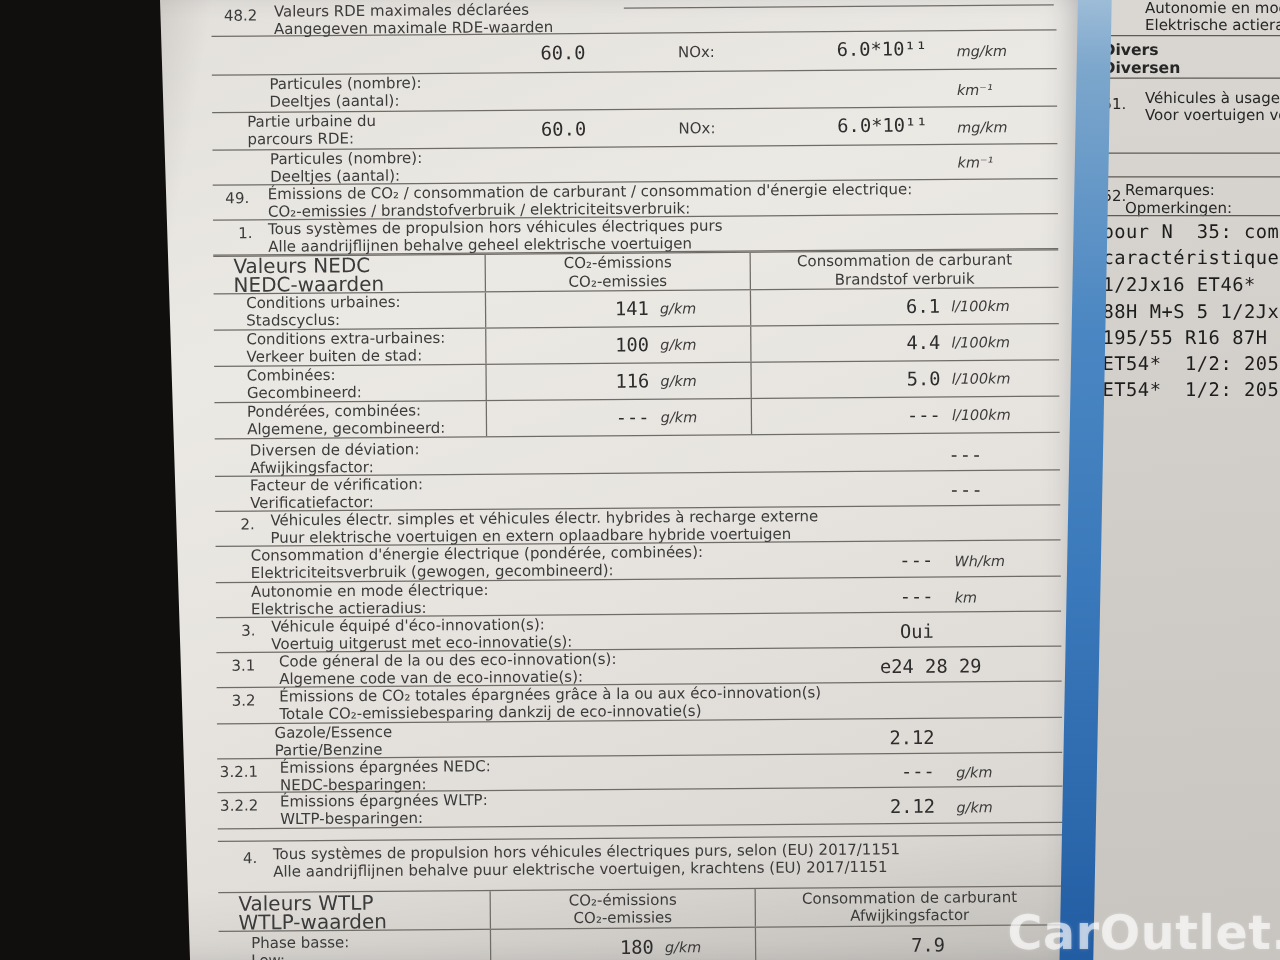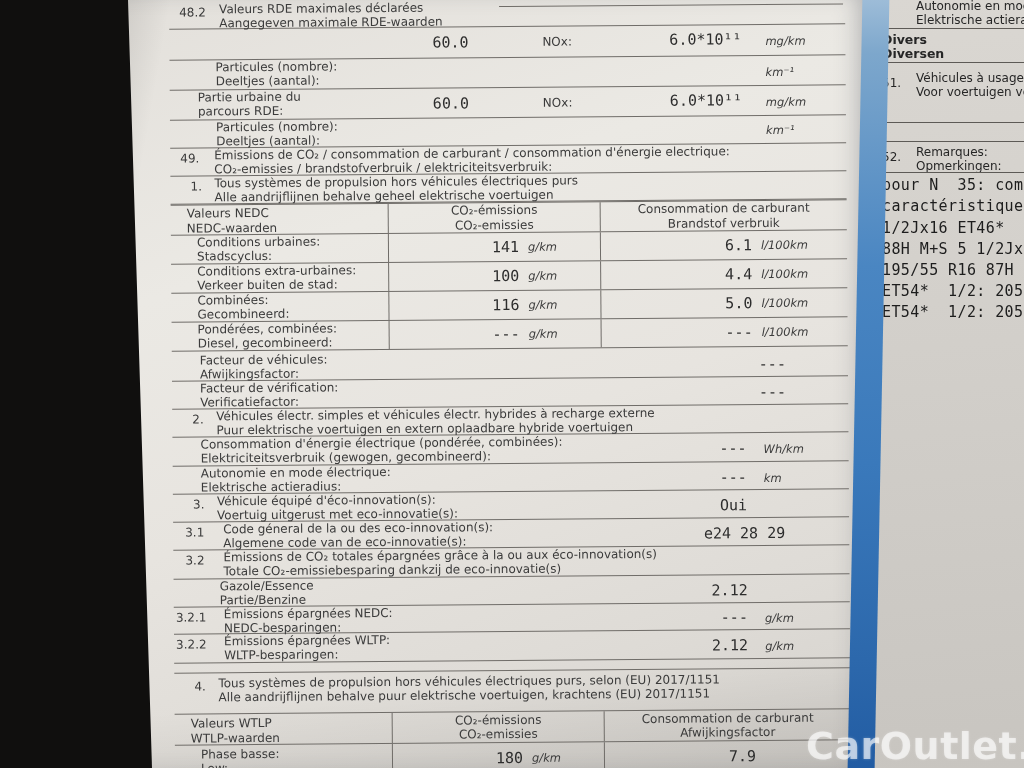--- a/index.html
+++ b/index.html
@@ -43,21 +43,21 @@
   .vFar{position:absolute;right:62px;top:6px;}
   .vWide{position:absolute;right:64px;top:6px;}
   .toprule{position:absolute;left:330px;top:6px;right:2px;border-top:1px solid #6f6c68;}
   
   .tbl{border-top:1px solid #6f6c68;}
   .trow{display:flex;border-bottom:1px solid #6f6c68;box-sizing:border-box;}
   .c1{width:218px;border-right:1px solid #6f6c68;position:relative;box-sizing:border-box;}
   .c2{width:212px;border-right:1px solid #6f6c68;display:flex;align-items:center;box-sizing:border-box;}
   .c3{flex:1;display:flex;align-items:center;box-sizing:border-box;}
   .hc{flex-direction:column;justify-content:center;text-align:center;font-size:12px;line-height:14.5px;display:flex;}
-  .h1{position:absolute;left:16px;top:1px;font-size:12px;line-height:14.5px;}
+  .h1{position:absolute;left:16px;top:1px;font-size:16px;line-height:14.5px;}
   .cv{flex:1;text-align:right;font-family:"DejaVu Sans Mono",monospace;font-size:15px;color:#2d2d2d;}
   .cu2{width:72px;padding-left:9px;box-sizing:content-box;}
   .cu3{width:86px;padding-left:9px;box-sizing:content-box;}
   
   .stripe{
     position:absolute;left:855px;top:-10px;width:27px;height:788px;z-index:20;
     background:linear-gradient(180deg,#a3c0da 0%,#7da7cc 8%,#4a86c2 35%,#3a79bb 60%,#2c68ac 85%,#215ba2 100%);
     transform:rotate(1.1deg);
   }
   .side{
@@ -210,37 +210,37 @@
         <div class="c3">
           <span class="cv">5.0</span>
           <span class="u cu3">l/100km</span>
         </div>
       </div>
 
       <div class="trow" style="height:29px">
         <div class="c1">
           <div class="lbl" style="left:26px">
             <div>Pondérées, combinées:</div>
-            <div>Diesel, gecombineerd:</div>
+            <div>Algemene, gecombineerd:</div>
           </div>
         </div>
         <div class="c2">
           <span class="cv">---</span>
           <span class="u cu2">g/km</span>
         </div>
         <div class="c3">
           <span class="cv">---</span>
           <span class="u cu3">l/100km</span>
         </div>
       </div>
     </div>
 
     <div class="row" style="height:30px">
       <div class="lbl" style="top:3px">
-        <div>Facteur de véhicules:</div>
+        <div>Diversen de déviation:</div>
         <div>Afwijkingsfactor:</div>
       </div>
       <span class="v vFar" style="top:8px">---</span>
     </div>
 
     <div class="row" style="height:28px">
       <div class="lbl">
         <div>Facteur de vérification:</div>
         <div>Verificatiefactor:</div>
       </div>
@@ -395,21 +395,21 @@
 
     <span class="snum" style="left:0;top:76px">51.</span>
     <div class="slbl" style="left:34px;top:72px">
       <div>Véhicules à usage s</div>
       <div>Voor voertuigen vo</div>
     </div>
     <div class="srule" style="top:122px"></div>
     <div class="srule" style="top:141px"></div>
 
     <span class="snum" style="left:0;top:150px">52.</span>
-    <div class="slbl" style="left:34px;top:146px">
+    <div class="slbl" style="left:18px;top:146px">
       <div>Remarques:</div>
       <div>Opmerkingen:</div>
     </div>
     <div class="srule" style="top:172px"></div>
 
     <div class="smono" style="left:0;top:176px">pour N  35: comb</div>
     <div class="smono" style="left:0;top:197px">caractéristiques</div>
     <div class="smono" style="left:0;top:219px">1/2Jx16 ET46*  1</div>
     <div class="smono" style="left:0;top:240px">88H M+S 5 1/2Jx1</div>
     <div class="smono" style="left:0;top:261px">195/55 R16 87H M</div>

